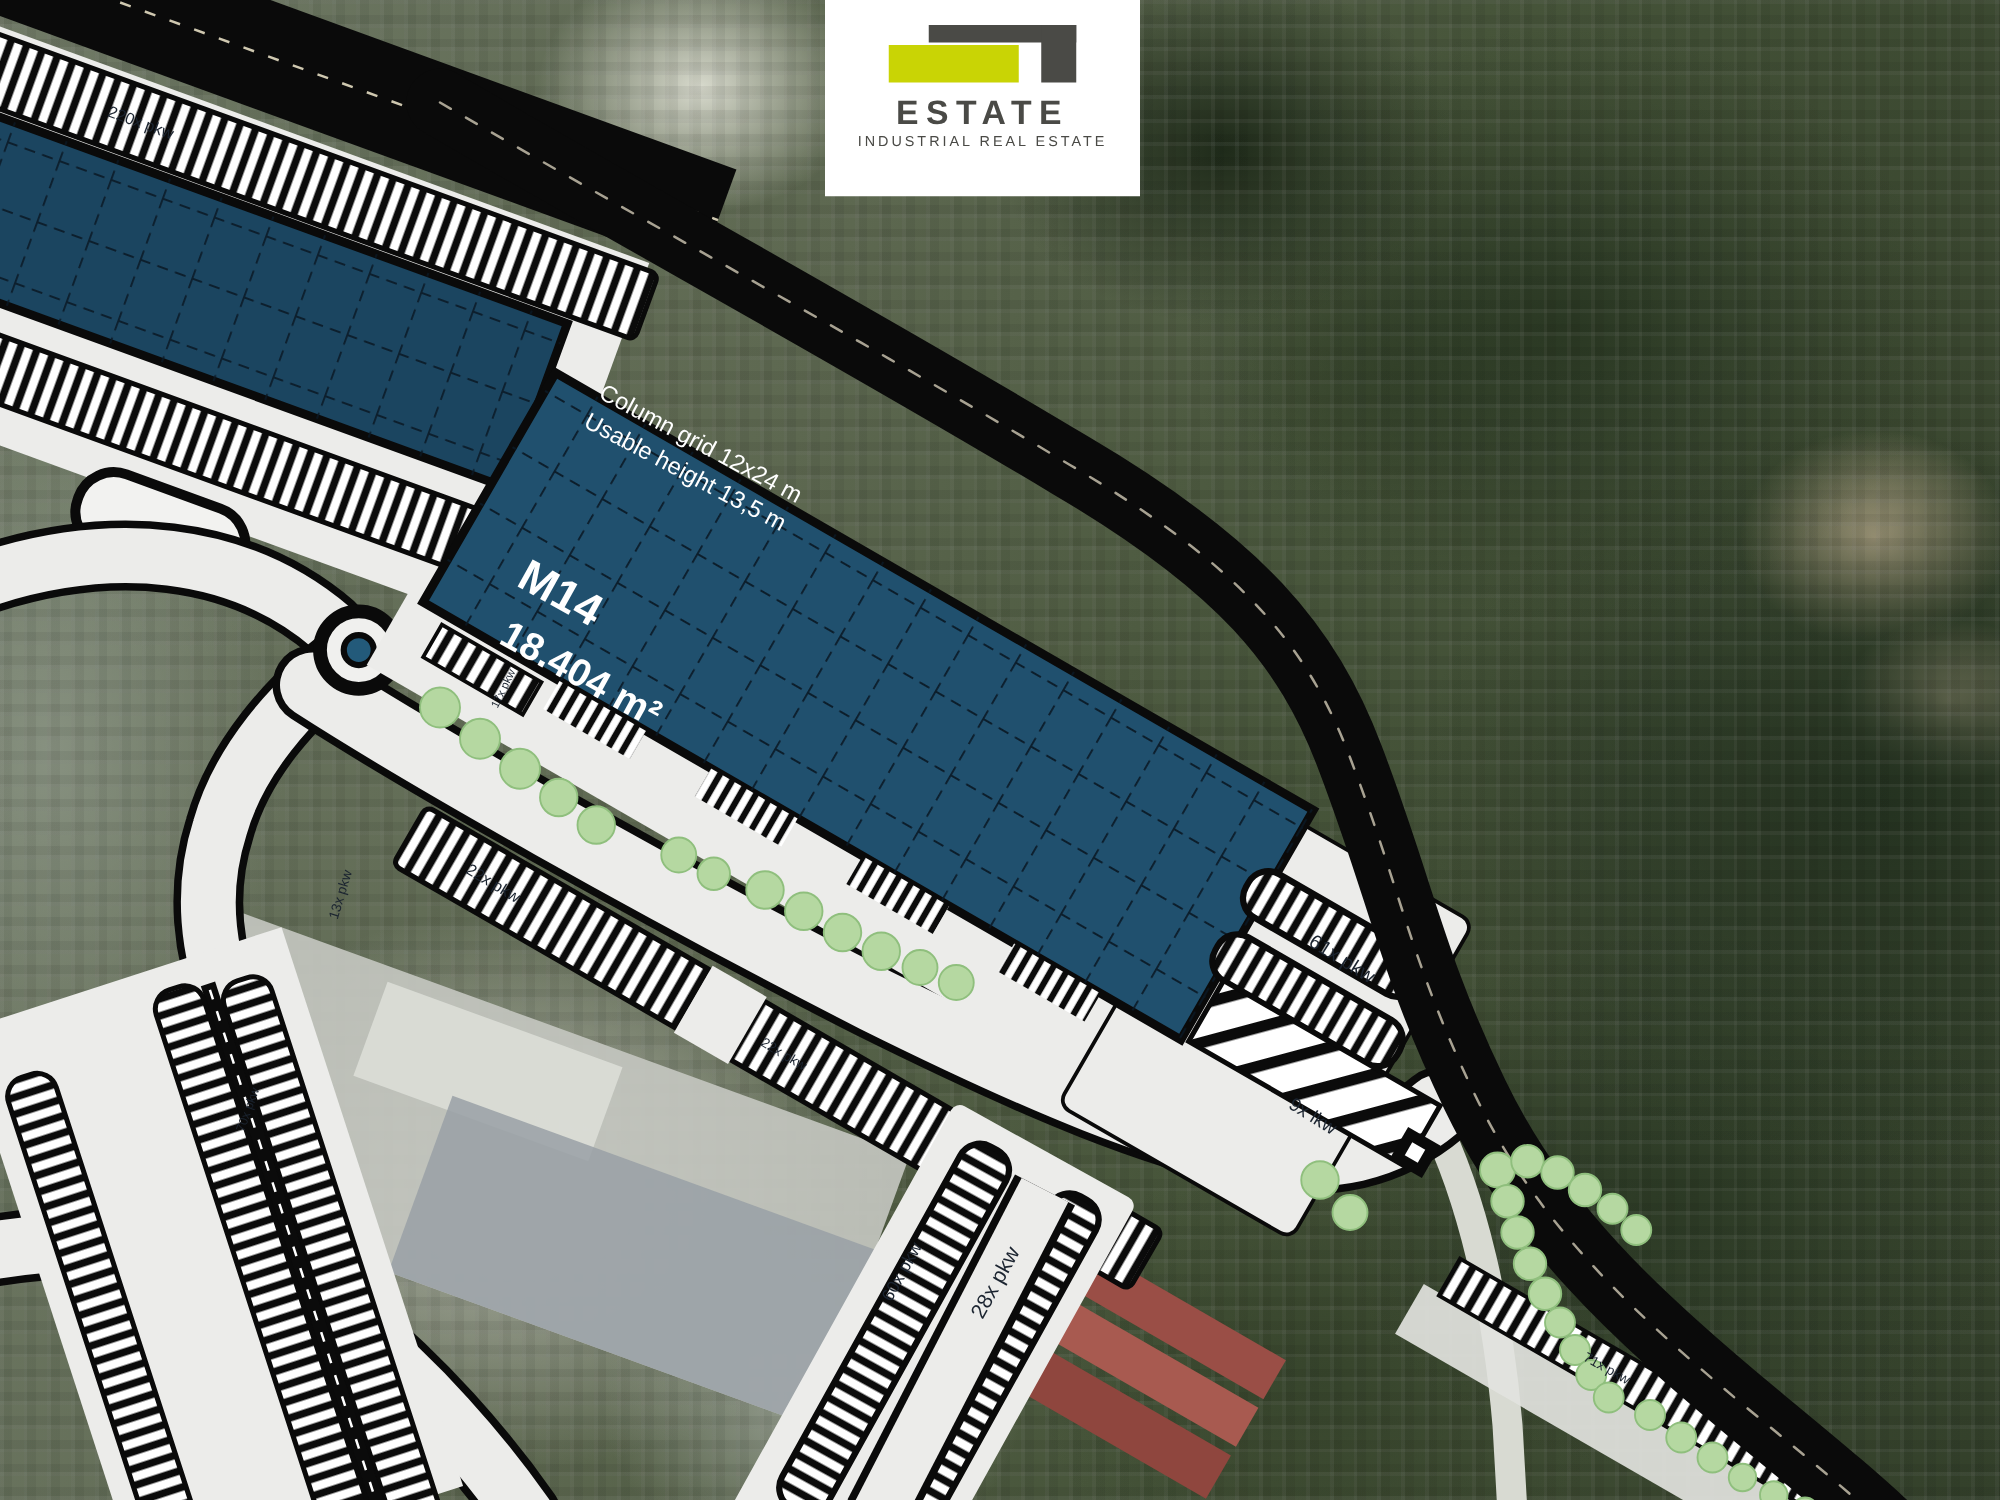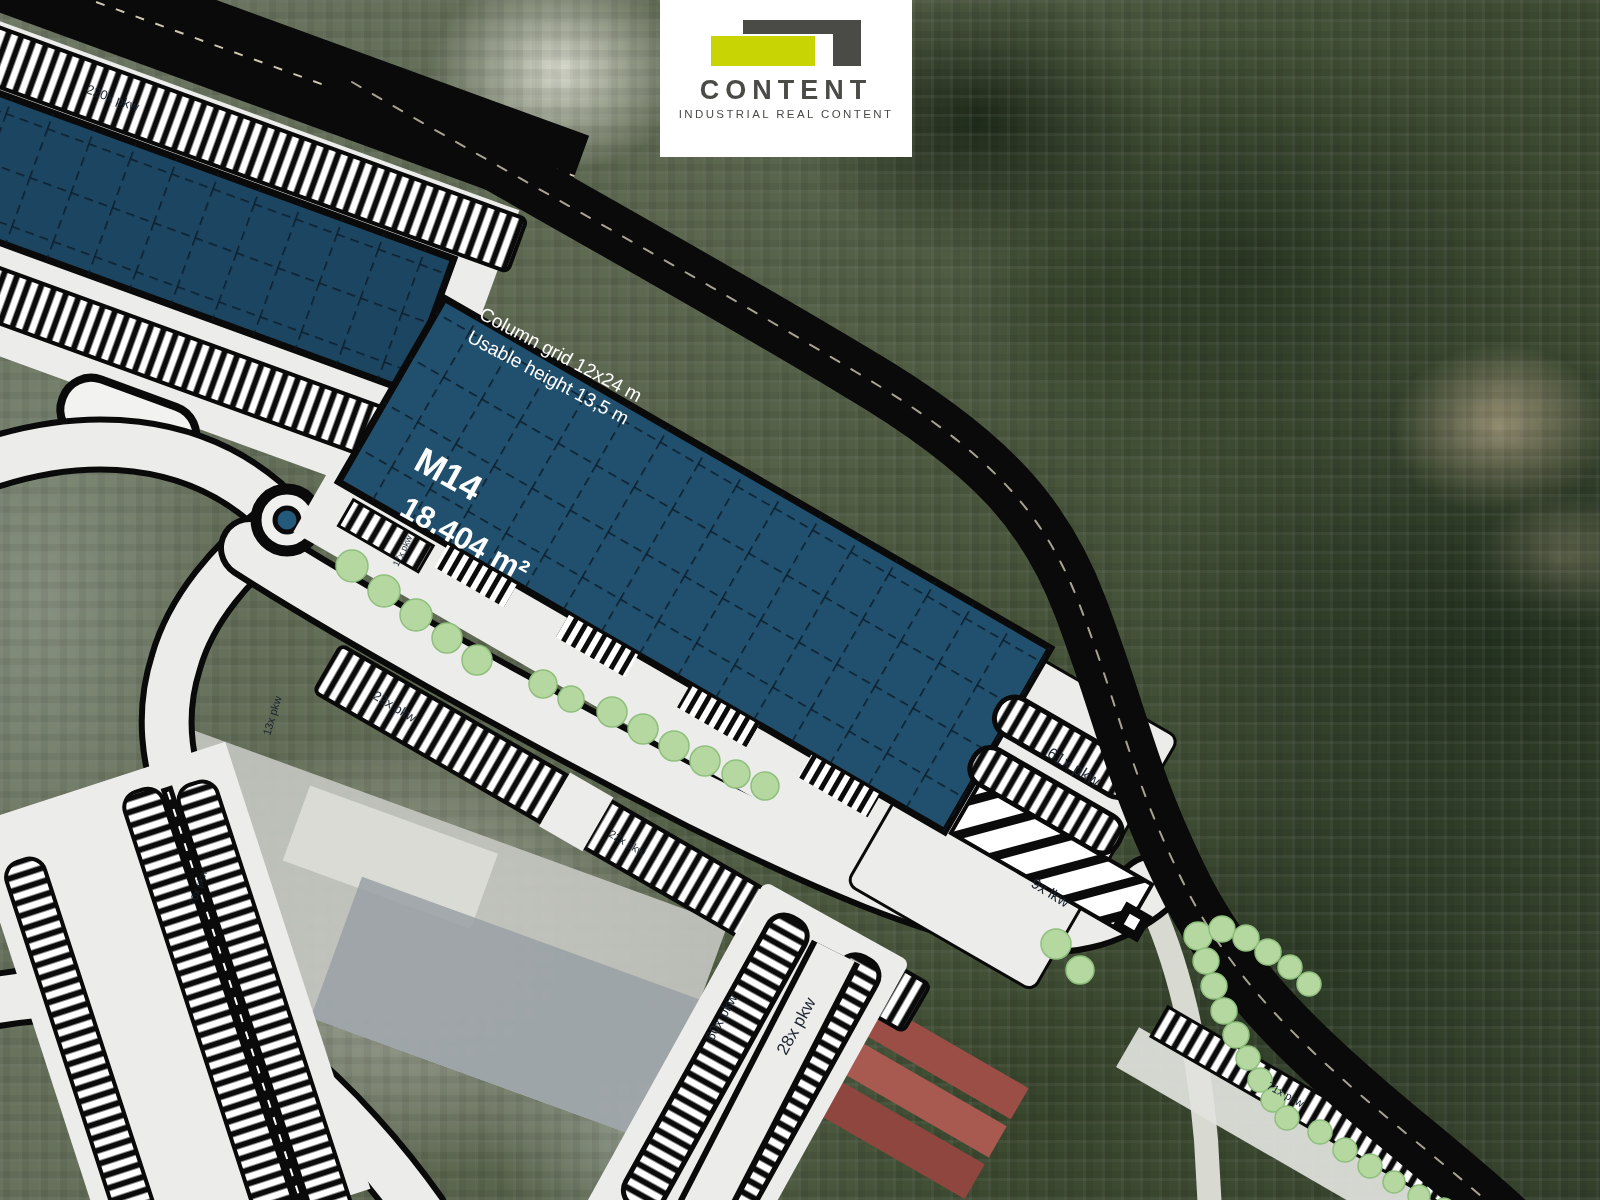--- a/index.html
+++ b/index.html
@@ -220,16 +220,16 @@
       <text transform="translate(1266,1088) rotate(29)" font-size="11" class="label-dark">71x pkw</text>
     </g>
   </svg>
 
   <div class="logo-box">
     <div class="logo-mark">
       <div class="mark-yellow"></div>
       <div class="mark-gray-top"></div>
       <div class="mark-gray-leg"></div>
     </div>
-    <div class="logo-title">CONTENT</div>
-    <div class="logo-subtitle">INDUSTRIAL REAL CONTENT</div>
+    <div class="logo-title">ESTATE</div>
+    <div class="logo-subtitle">INDUSTRIAL REAL ESTATE</div>
   </div>
 </div>
 
 </body></html>

